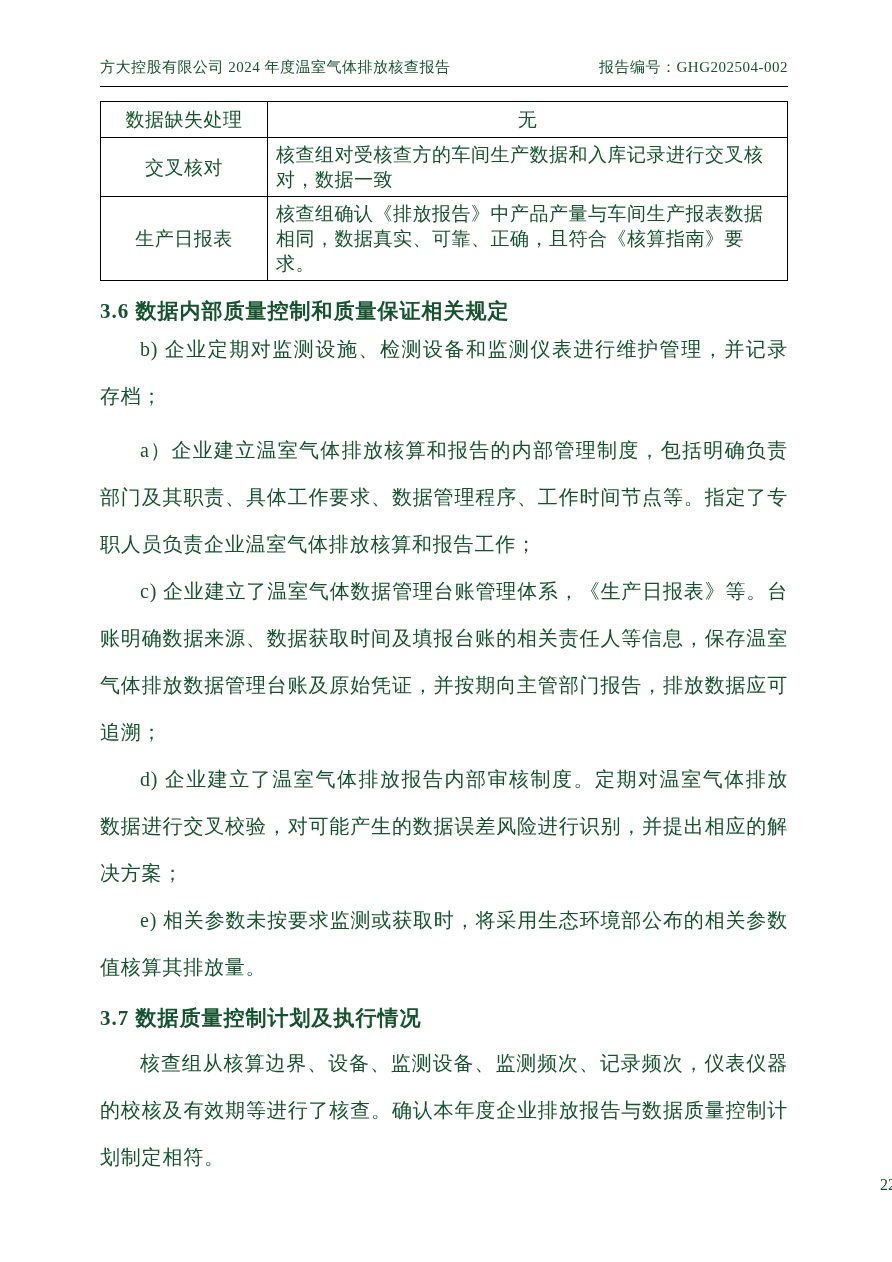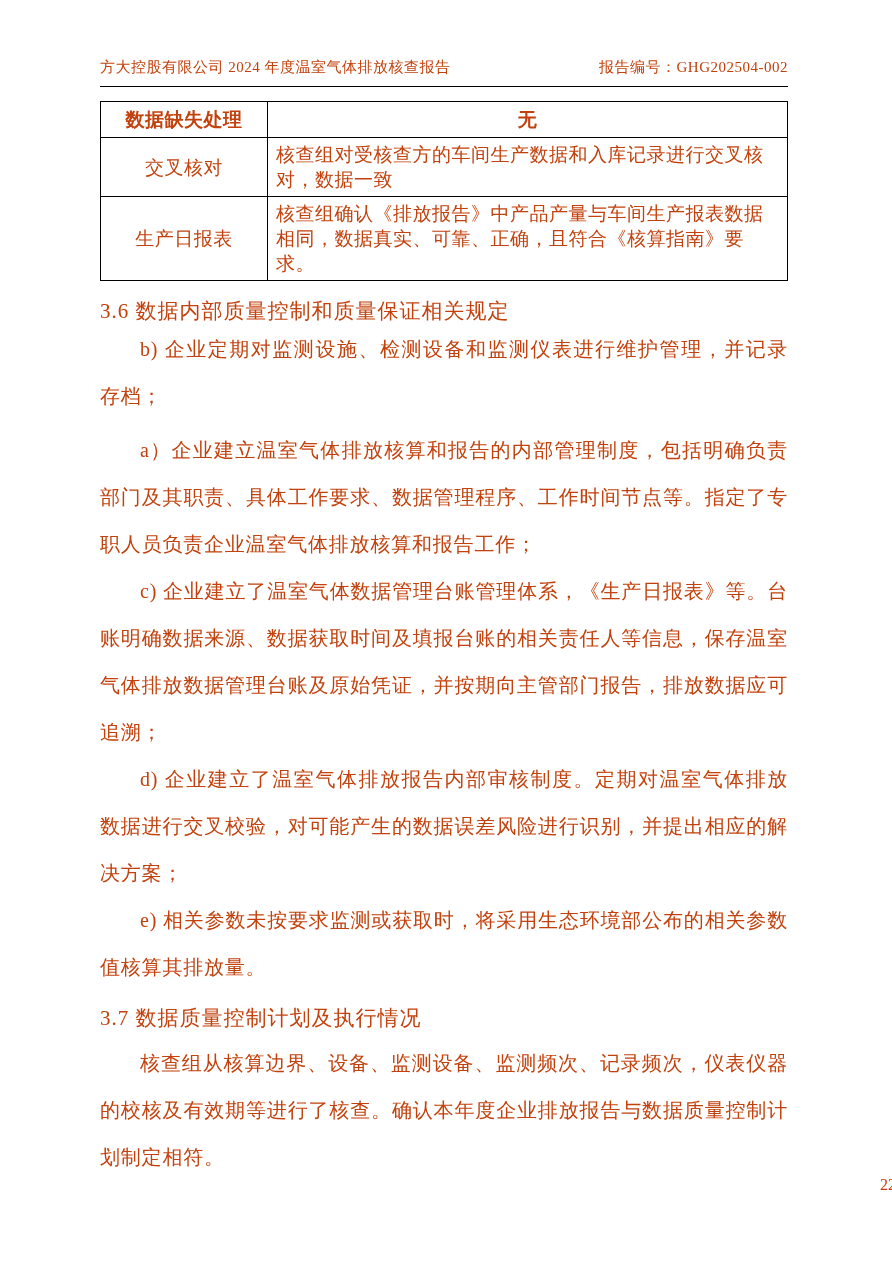--- a/index.html
+++ b/index.html
@@ -5,21 +5,21 @@
   html, body {
     margin: 0;
     padding: 0;
     background: #ffffff;
   }
   .page {
     position: relative;
     width: 892px;
     height: 1262px;
     background: #ffffff;
-    color: #c2410c;
+    color: #14532d;
     font-family: "Liberation Serif", "DejaVu Serif", serif;
     box-sizing: border-box;
     padding: 58px 104px 0 100px;
     overflow: hidden;
   }
   
   .page-header {
     display: flex;
     justify-content: space-between;
     align-items: flex-end;
@@ -46,25 +46,25 @@
     vertical-align: middle;
     letter-spacing: 0.5px;
   }
   td.cell-label {
     width: 150px;
     text-align: center;
   }
   td.cell-value { text-align: left; }
   td.cell-value.center { text-align: center; }
   tr.row-tall td { height: 48px; }
-  tr.row-short td { height: 27px; font-weight: bold; }
+  tr.row-short td { height: 27px; }
   
   h2.sec-heading {
     font-size: 21px;
-    font-weight: normal;
+    font-weight: bold;
     letter-spacing: 1px;
     margin: 15px 0 0 0;
     line-height: 30px;
   }
   p.body-par {
     font-size: 20px;
     line-height: 47px;
     letter-spacing: 0.8px;
     text-align: justify;
     text-indent: 2em;

